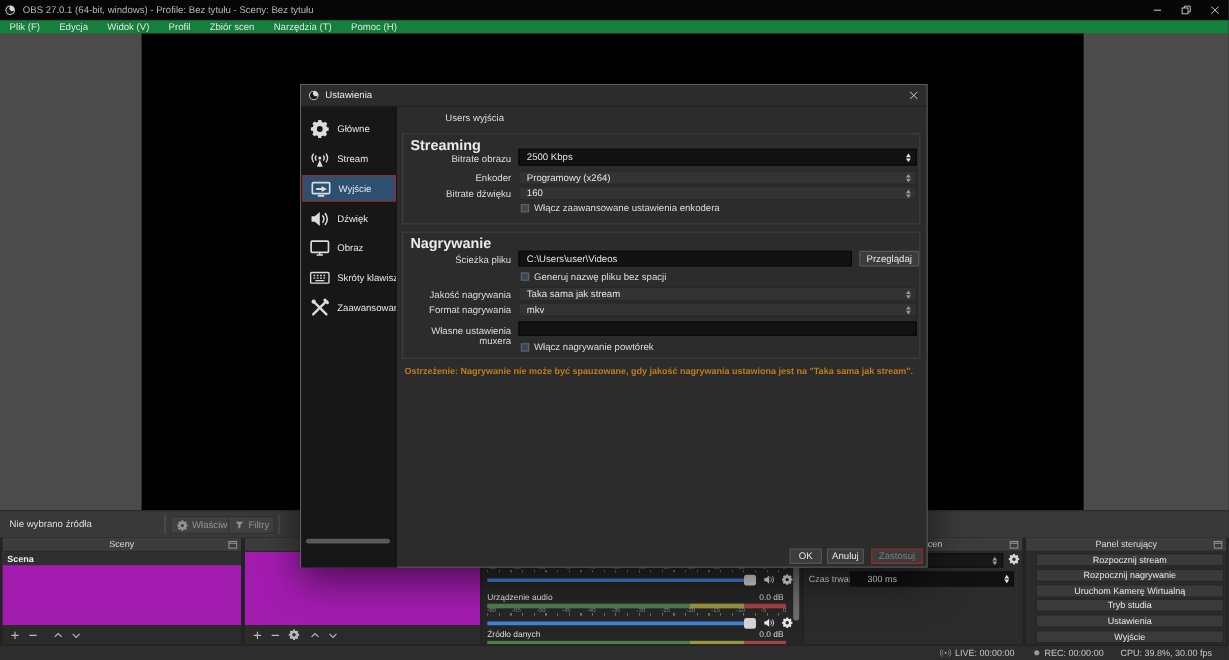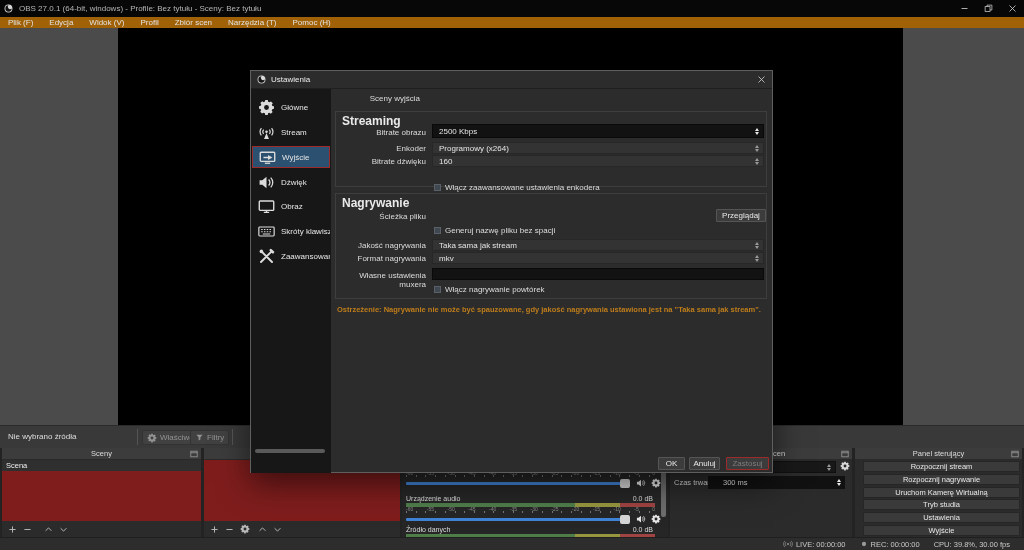--- a/index.html
+++ b/index.html
@@ -12,21 +12,21 @@
   svg { display:block; }
 
   
   #titlebar { position:absolute; left:0; top:0; width:1024px; height:17px; background:#070707;
     display:flex; align-items:center; }
   #titlebar .logo { margin-left:4px; }
   #titlebar .title-text { margin-left:6px; color:#b5b5b5; font-size:8px; }
   #win-controls { position:absolute; right:0; top:0; height:17px; display:flex; }
   #win-controls .wbtn { width:24px; height:17px; display:flex; align-items:center; justify-content:center; color:#cfcfcf; }
 
-  #menubar { position:absolute; left:0; top:17px; width:1024px; height:11px; background:#a16207;
+  #menubar { position:absolute; left:0; top:17px; width:1024px; height:11px; background:#15803d;
     display:flex; align-items:center; }
   .menu-item { padding:0 8px; color:#e2e2e2; font-size:8px; line-height:11px; }
 
   
   #preview { position:absolute; left:0; top:28px; width:1024px; height:397px; background:#4b4b4b; }
   #canvas { position:absolute; left:118px; top:0; width:785px; height:397px; background:#000; }
 
   
   #srcbar { position:absolute; left:0; top:425px; width:1024px; height:23px; background:#393939;
     border-top:1px solid #2b2b2b; }
@@ -35,21 +35,21 @@
   .tb-btn { position:absolute; top:4px; height:15px; display:flex; align-items:center; gap:3px;
     background:#414141; border:1px solid #333; border-radius:2px; padding:0 4px; color:#929292; }
   .tb-btn svg { color:#929292; }
 
   
   #docks { position:absolute; left:0; top:448px; width:1024px; height:89px; background:#232323; }
   .dock { position:absolute; top:0; height:89px; overflow:hidden; background:#2b2b2b; }
   .dock-header { position:relative; height:12px; background:#3c3c3c; color:#dcdcdc; font-size:7.5px;
     display:flex; align-items:center; justify-content:center; border-bottom:1px solid #2a2a2a; }
   .dock-pin { position:absolute; right:3px; top:2px; color:#9a9a9a; }
-  .list-body { position:absolute; left:0; right:0; top:12px; bottom:16px; background:#7f1d1d; }
+  .list-body { position:absolute; left:0; right:0; top:12px; bottom:16px; background:#a21caf;font-weight:bold; }
   .dock-toolbar { position:absolute; left:0; right:0; bottom:0; height:16px; background:#2b2b2b;
     display:flex; align-items:center; color:#b9b9b9; }
   .dock-toolbar .ticon { margin-left:6px; color:#b9b9b9; }
   .scene-item { height:11px; line-height:11px; padding-left:4px; background:#2f2f2f; color:#eee; font-size:7.5px; }
 
   #dock-scenes { left:2px; width:199px; }
   #dock-sources { left:204px; width:196px; }
   #dock-mixer { left:402px; width:266px; background:#262626; }
   #dock-transitions { left:670px; width:182px; }
   #dock-controls { left:855px; width:167px; }
@@ -559,21 +559,21 @@
               </svg>
             </span>
             <span>Zaawansowane</span>
           </div>
         </div>
       <div id="side-hscroll"></div>
     </div>
 
     <div id="dlg-content"></div>
 
-    <div class="form-label" style="left:64px; top:23px; width:105px;">Sceny wyjścia</div>
+    <div class="form-label" style="left:64px; top:23px; width:105px;">Users wyjścia</div>
 
     <div class="groupbox" style="left:84px; top:40px; width:432px; height:76px;">
       <span class="group-title">Streaming</span>
       <div class="form-label" style="left:0; top:16px; width:90px;">Bitrate obrazu</div>
       <div class="darkfield" style="left:96px; top:12px; width:332px; height:14px;">
         <span class="val">2500 Kbps</span>
         <span class="spin bright">
             <i class="up"></i>
             <i class="dn"></i>
           </span>
@@ -587,29 +587,32 @@
           </span>
       </div>
       <div class="form-label" style="left:0; top:45px; width:90px;">Bitrate dźwięku</div>
       <div class="combo" style="left:96px; top:43px; width:332px; height:12px;">
         <span class="val">160</span>
         <span class="spin">
             <i class="up"></i>
             <i class="dn"></i>
           </span>
       </div>
-      <div class="cb-row" style="left:98px; top:71px;">
+      <div class="cb-row" style="left:98px; top:57px;">
         <span class="cb-box"></span>
         <span>Włącz zaawansowane ustawienia enkodera</span>
       </div>
     </div>
 
     <div class="groupbox" style="left:84px; top:122px; width:432px; height:106px;">
       <span class="group-title">Nagrywanie</span>
       <div class="form-label" style="left:0; top:18px; width:90px;">Ścieżka pliku</div>
+      <div class="darkfield" style="left:96px; top:15px; width:278px; height:13px;">
+        <span class="val">C:\Users\user\Videos</span>
+      </div>
       <div class="dlg-btn" style="left:380px; top:15px; width:50px; height:13px; position:absolute;">
         <span>Przeglądaj</span>
       </div>
       <div class="cb-row" style="left:98px; top:32px;">
         <span class="cb-box"></span>
         <span>Generuj nazwę pliku bez spacji</span>
       </div>
       <div class="form-label" style="left:0; top:47px; width:90px;">Jakość nagrywania</div>
       <div class="combo" style="left:96px; top:45px; width:332px; height:12px;">
         <span class="val">Taka sama jak stream</span>

